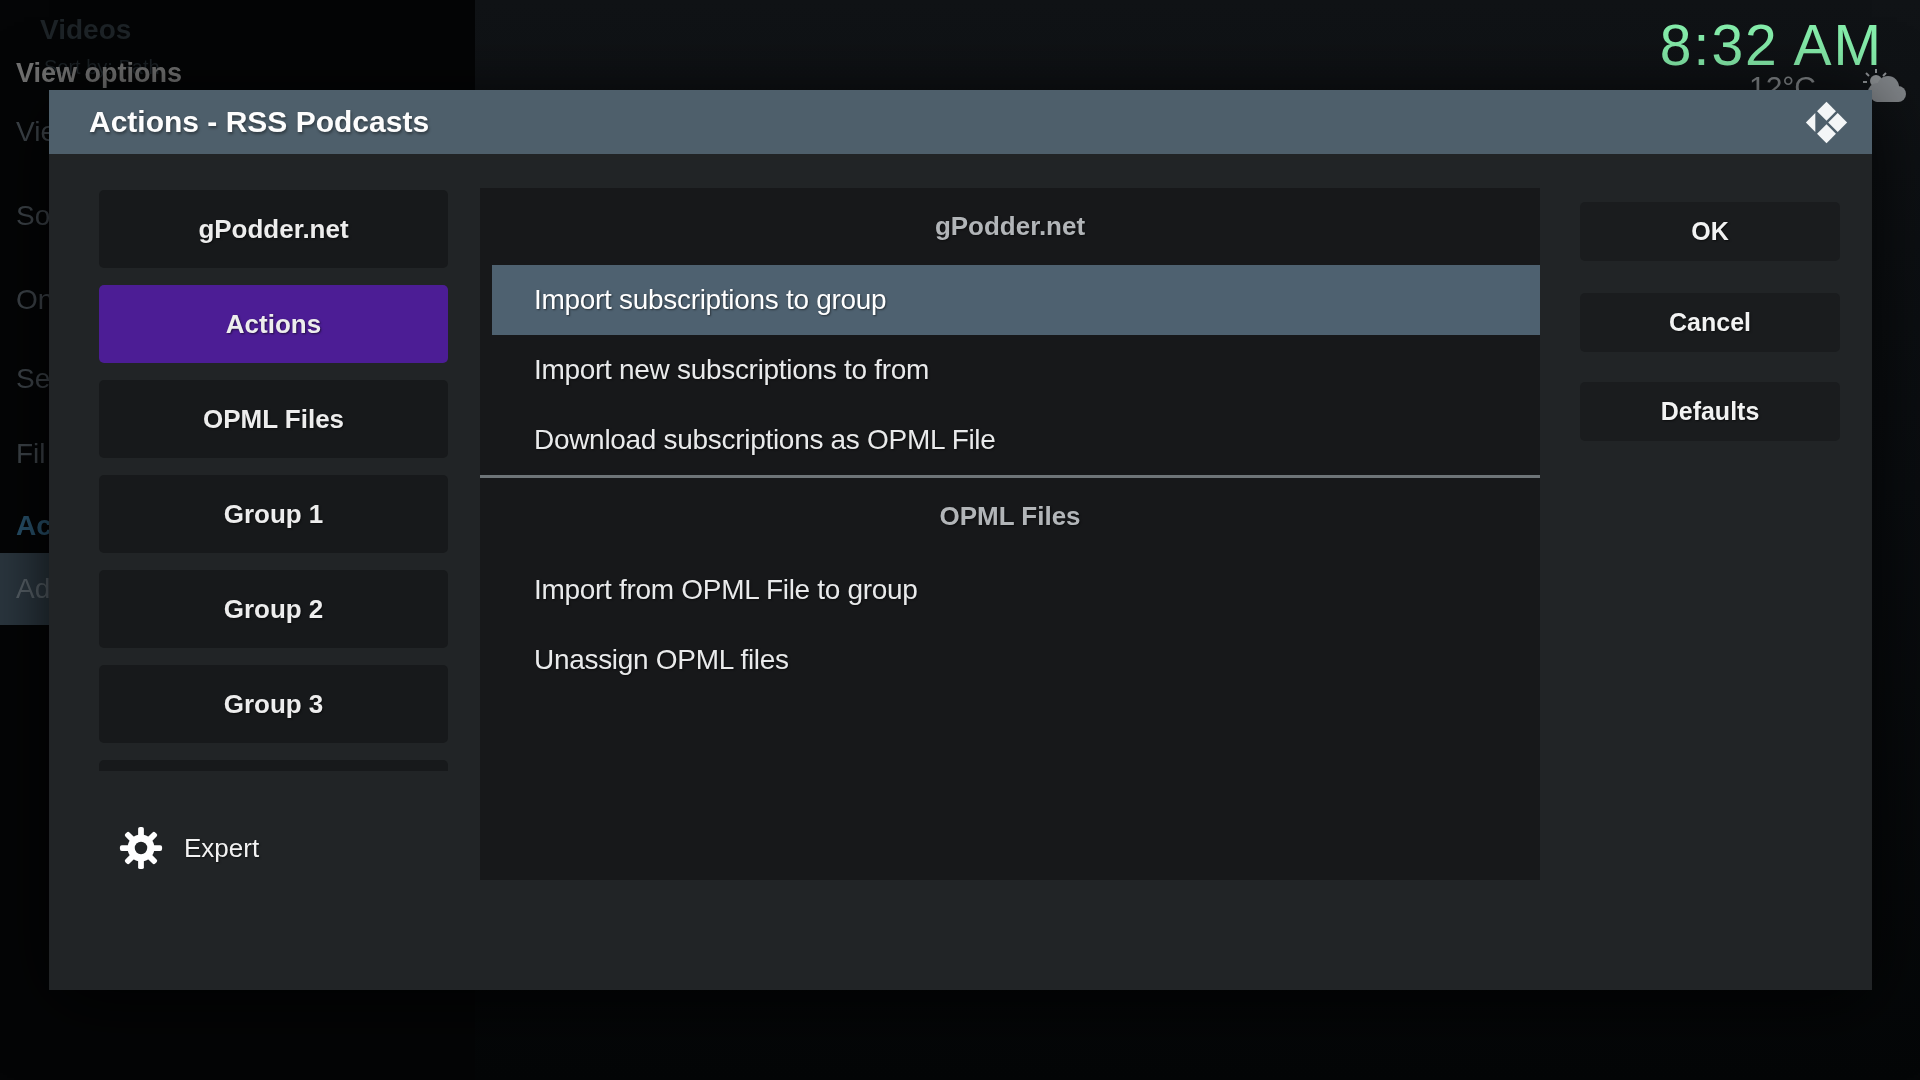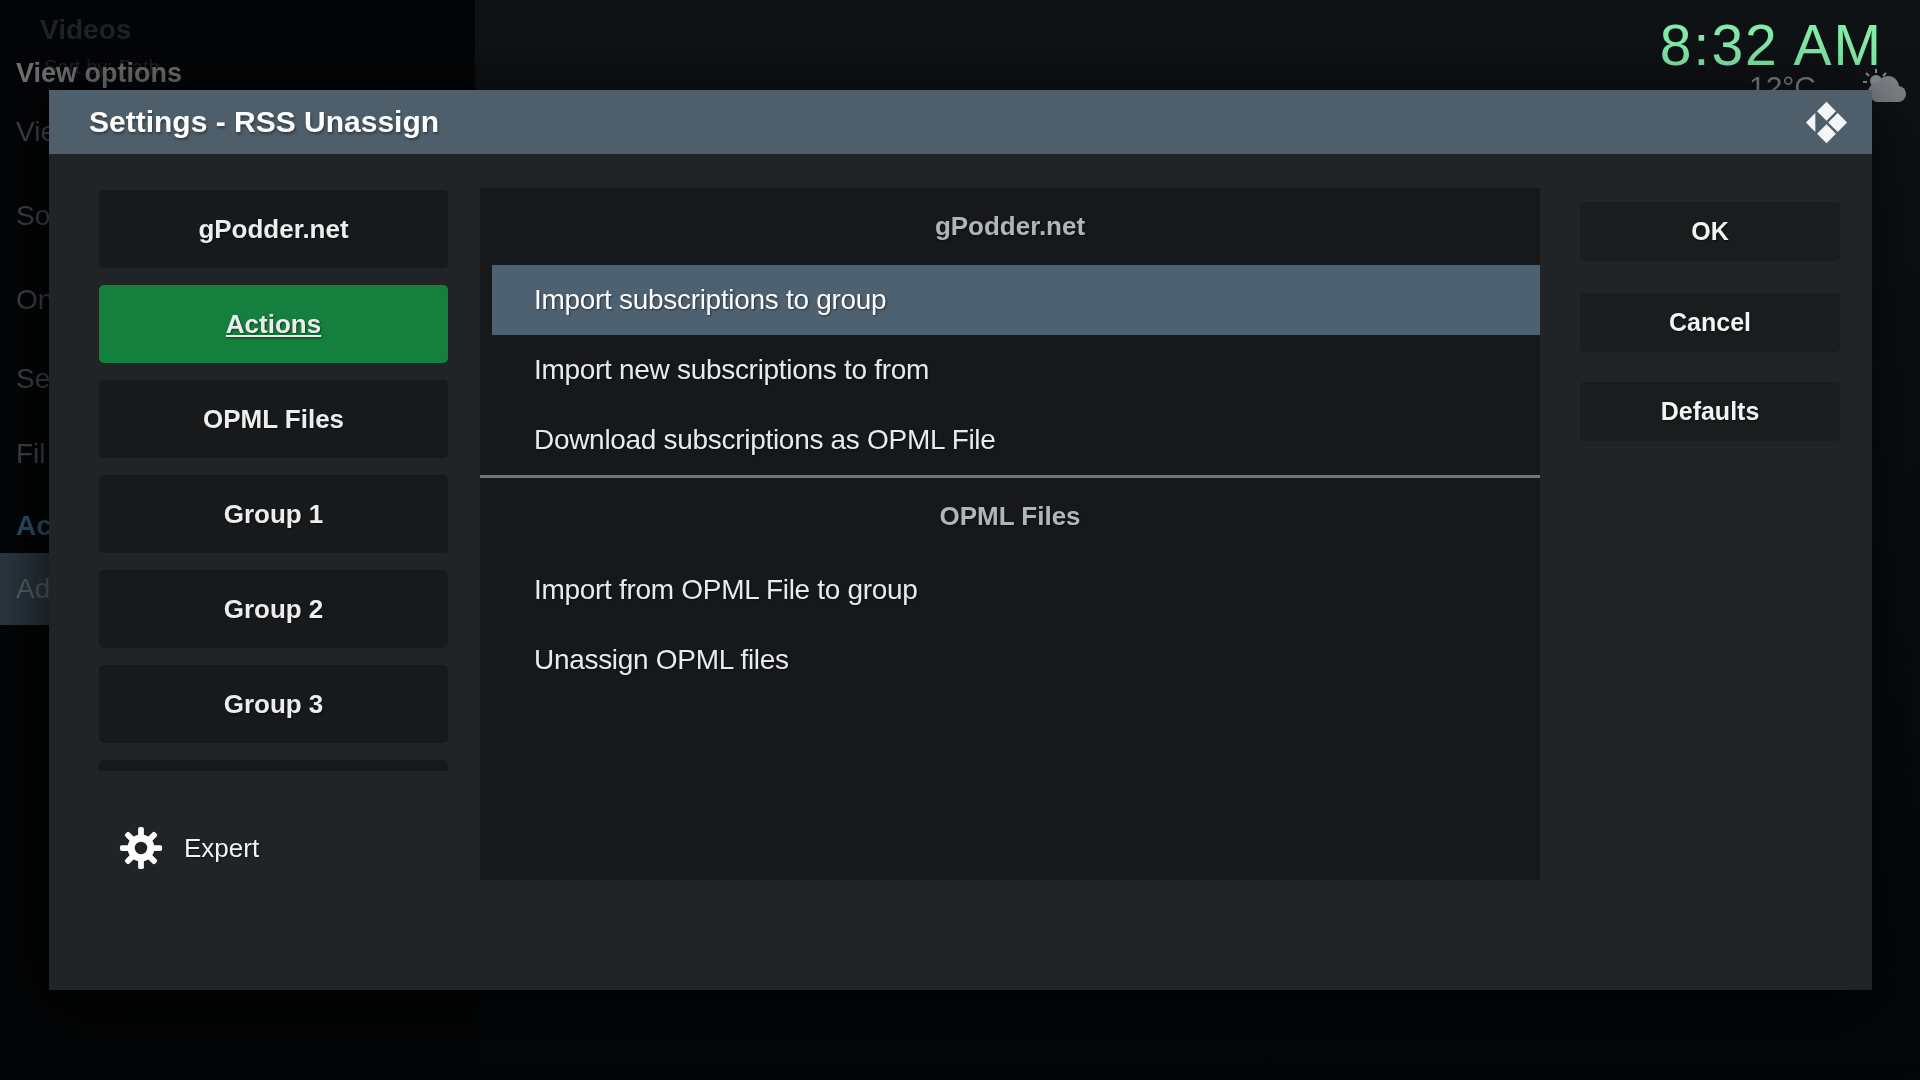--- a/index.html
+++ b/index.html
@@ -32,21 +32,21 @@
   .titlebar{position:absolute;left:0;top:0;width:100%;height:64px;background:#4e5f6b;
             display:flex;align-items:center;}
   .titlebar .title{padding-left:40px;font-size:30px;font-weight:bold;color:#fdfdfd;
                    text-shadow:1px 2px 3px rgba(0,0,0,.4);}
   .kodi{position:absolute;right:22px;top:11px;width:47px;height:43px;}
 
   .side-list{position:absolute;left:50px;top:100px;width:349px;height:581px;overflow:hidden;}
   .side-btn{width:349px;height:78px;margin-bottom:17px;background:#17191b;border-radius:5px;
             display:flex;align-items:center;justify-content:center;font-size:26px;font-weight:bold;
             color:#ededed;text-shadow:1px 1px 2px rgba(0,0,0,.55);cursor:pointer;}
-  .side-btn.selected{background:#15803d;text-decoration:underline;}
+  .side-btn.selected{background:#4c1d95;}
 
   .expert{position:absolute;left:69px;top:734px;height:48px;display:flex;align-items:center;gap:20px;cursor:pointer;}
   .expert .label{font-size:26px;font-weight:normal;color:#f2f2f2;text-shadow:1px 1px 2px rgba(0,0,0,.55);}
 
   .panel{position:absolute;left:431px;top:98px;width:1060px;height:692px;background:#17181a;}
   .p-header{height:77px;display:flex;align-items:center;justify-content:center;
             font-size:26px;font-weight:bold;color:#b2b5b8;text-shadow:1px 1px 2px rgba(0,0,0,.5);}
   .p-item{height:70px;display:flex;align-items:center;padding-left:42px;font-size:28px;
           color:#e9eaeb;text-shadow:1px 1px 2px rgba(0,0,0,.5);letter-spacing:-0.3px;cursor:pointer;margin-left:12px;}
   .p-item.highlight{background:#4e6170;color:#ffffff;}
@@ -94,21 +94,21 @@
       <circle cx="17" cy="24" r="9"></circle>
       <circle cx="28" cy="19" r="11"></circle>
       <circle cx="38" cy="26" r="8"></circle>
       <rect x="12" y="24" width="30" height="10" rx="5"></rect>
     </g>
   </svg>
 
   <div class="dialog">
 
     <div class="titlebar">
-      <span class="title">Settings - RSS Unassign</span>
+      <span class="title">Actions - RSS Podcasts</span>
       <svg class="kodi" viewBox="0 0 100 100">
         <g fill="#f4f6f7">
           <path d="M50 2 L72 24 L50 46 L28 24 Z"></path>
           <path d="M76 28 L98 50 L76 72 L54 50 Z"></path>
           <path d="M50 54 L72 76 L50 98 L28 76 Z"></path>
           <path d="M24 28 L24 72 L2 50 Z"></path>
         </g>
       </svg>
     </div>
 

